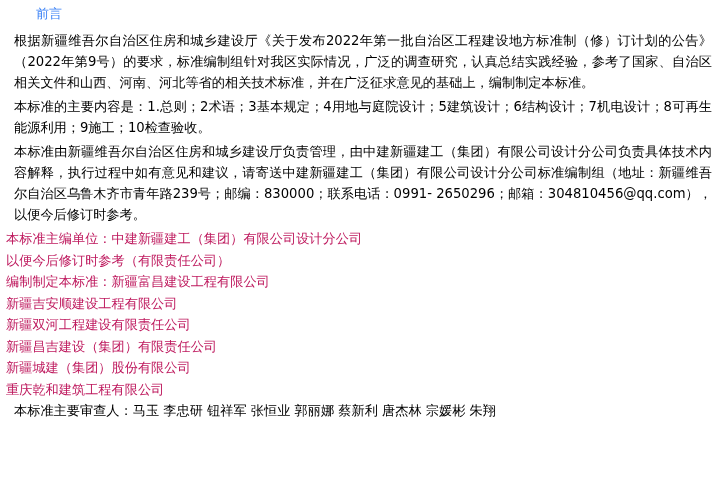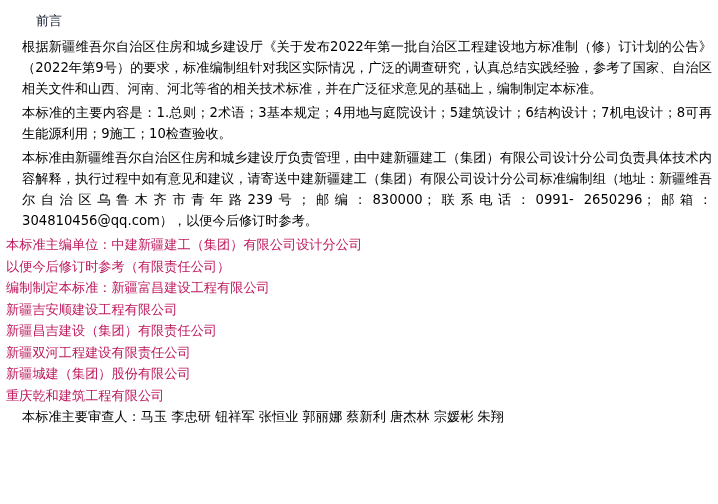--- a/index.html
+++ b/index.html
@@ -17,30 +17,31 @@
   .page {
     position: relative;
     width: 718px;
     height: 504px;
     box-sizing: border-box;
     padding: 0 6px;
   }
   .doc-title {
     font-size: 13px;
     line-height: 18px;
-    margin: 12px 0 6px 30px;
+    margin: 6px 0 6px 30px;
     font-weight: normal;
-    color: #0f172a;
+    color: #3b82f6;
+    font-family: Liberation Mono, monospace;
   }
   .para {
     font-size: 13.2px;
     line-height: 21px;
     text-align: justify;
     text-justify: inter-ideograph;
-    margin: 0 0 3px 16px;
+    margin: 0 0 3px 8px;
     color: #000;
   }
   .line {
     font-size: 13.2px;
     line-height: 21px;
     margin: 0;
     color: #be185d;
     white-space: pre-wrap;
   }
   .block {
@@ -70,22 +71,22 @@
   </div>
 
   <div class="list">
     <p class="line"><span>本标准主编单位：</span><span>中建新疆建工（集团）有限公司设计分公司</span></p>
     <p class="line">以便今后修订时参考（有限责任公司）</p>
   </div>
 
   <div class="list">
     <p class="line"><span>编制制定本标准：</span><span>新疆富昌建设工程有限公司</span></p>
     <p class="line">新疆吉安顺建设工程有限公司</p>
+    <p class="line">新疆双河工程建设有限责任公司</p>
     <p class="line">新疆昌吉建设（集团）有限责任公司</p>
-    <p class="line">新疆双河工程建设有限责任公司</p>
     <p class="line">新疆城建（集团）股份有限公司</p>
     <p class="line">重庆乾和建筑工程有限公司</p>
   </div>
 
 
   <div class="block">
     <p class="para"><span>本标准主要审查人：</span><span>马玉 李忠研 钮祥军 张恒业 郭丽娜 蔡新利 唐杰林 宗媛彬 朱翔</span></p>
   </div>
 
 </div>

